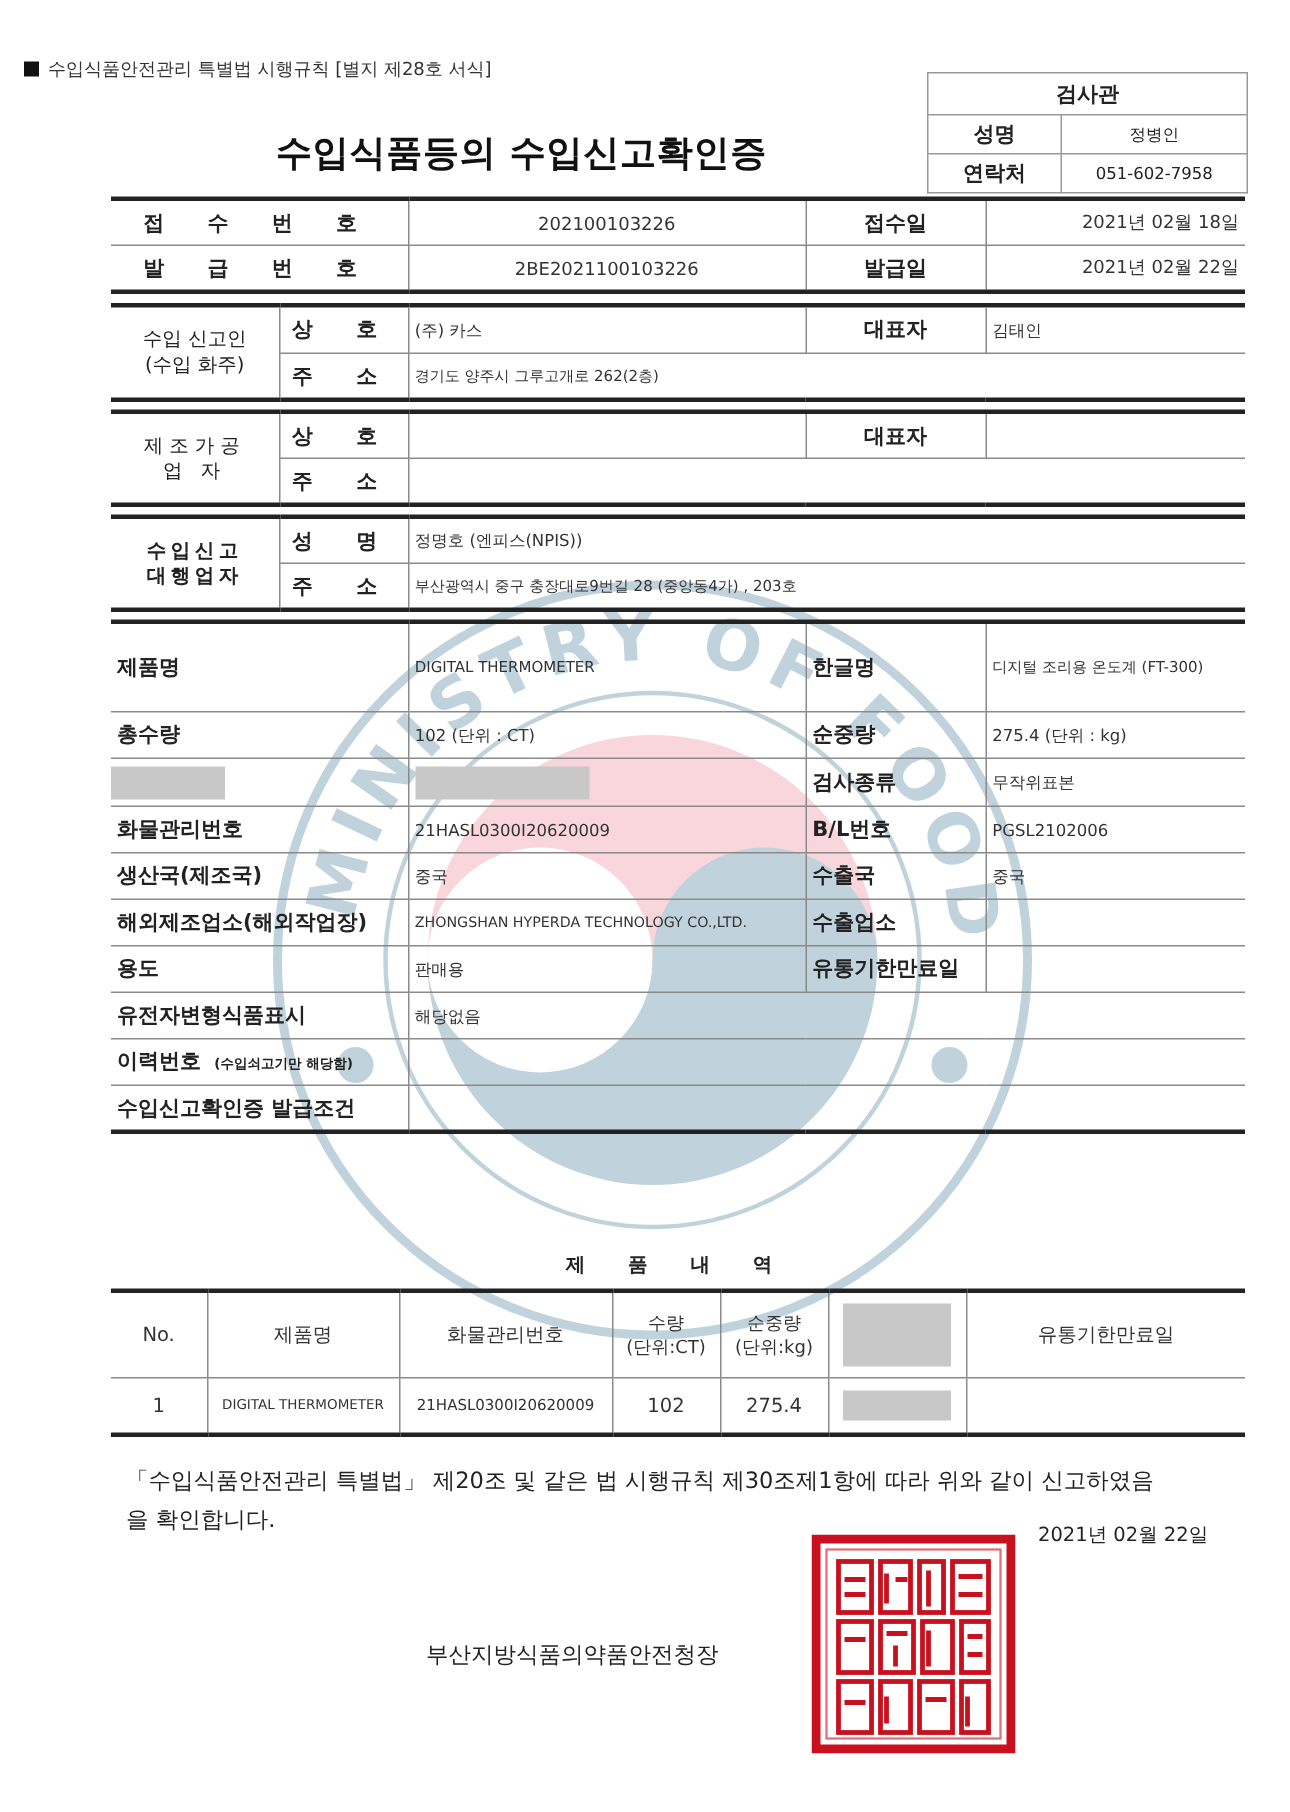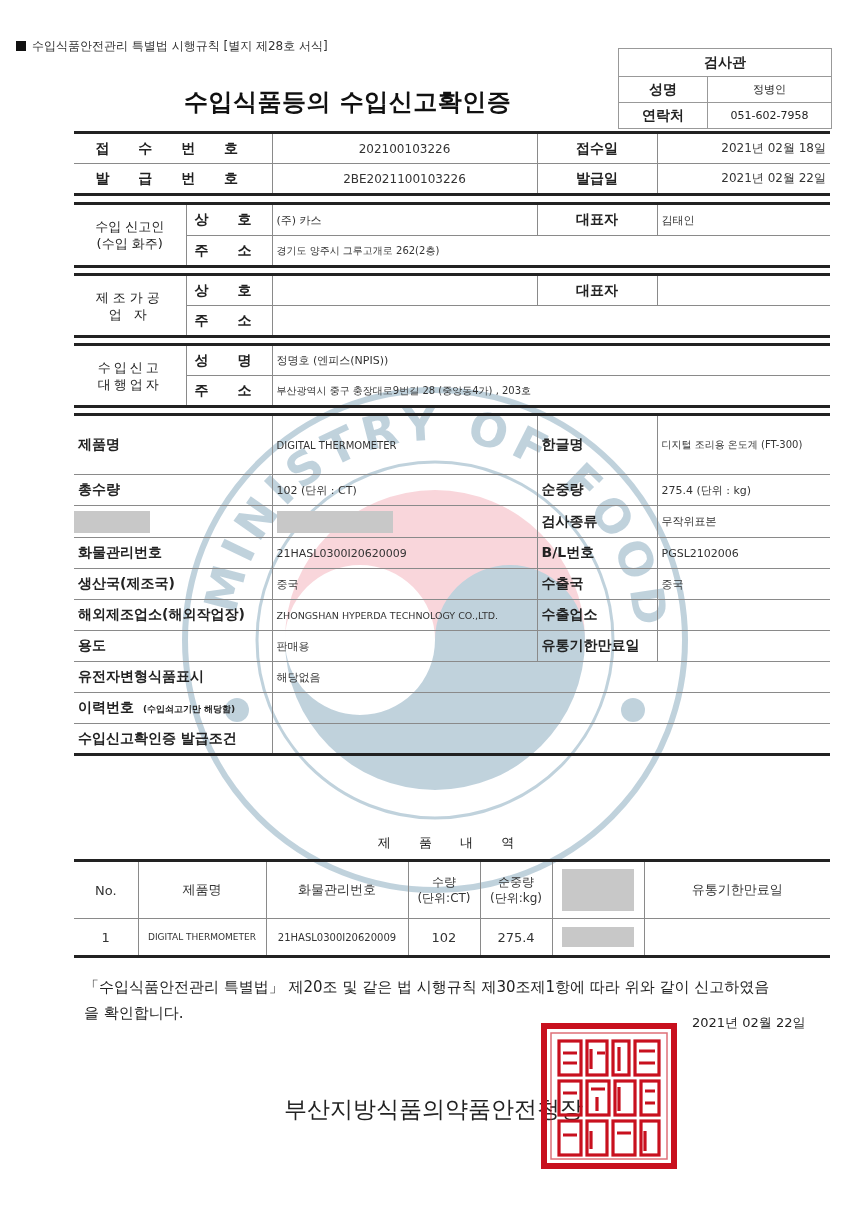--- a/index.html
+++ b/index.html
@@ -26,24 +26,24 @@
   .lbl { font-weight: bold; font-size: 14px !important; color: #222 !important; }
   .sp { letter-spacing: 12px; }
   .ctr { text-align: center; }
   .rt { text-align: right; }
   .noL { border-left: none !important; }
   .redact { display: inline-block; background: #c8c8c8; height: 22px; vertical-align: middle; }
 
   
   .watermark { left: 175px; top: 380px; width: 520px; height: 520px; opacity: 0.28; pointer-events: none; }
 
-  .section-title { left: 74px; width: 756px; top: 834px; text-align: center; font-size: 13px; font-weight: normal; letter-spacing: 12px; }
+  .section-title { left: 74px; width: 756px; top: 834px; text-align: center; font-size: 13px; font-weight: bold; letter-spacing: 12px; }
   .statement { left: 86px; top: 974px; font-size: 15px; line-height: 26px; width: 780px; color: #222; }
   .issue-date { left: 692px; top: 1014px; font-size: 13px; color: #222; }
-  .office { left: 284px; top: 1094px; font-size: 23px; color: #222; }
+  .office { left: 284px; top: 1094px; font-size: 15px; color: #222; }
   .seal { left: 541px; top: 1023px; width: 136px; height: 146px; }
 </style>
 </head>
 <body>
 
 <svg class="abs watermark" viewBox="0 0 520 520">
   <defs>
     <path id="ringTop" d="M 60 260 A 200 200 0 0 1 460 260"></path>
   </defs>
   <circle cx="260" cy="260" r="250" fill="none" stroke="#1f5f86" stroke-width="6"></circle>
@@ -154,21 +154,21 @@
   </table>
 
 <table class="grid" style="top:343px;">
   <colgroup>
       <col style="width:112px">
       <col style="width:86px">
       <col style="width:558px">
     </colgroup>
   <tbody>
       <tr style="height:31px;">
-    <td rowspan="2" class="lbl ctr thick-top thick-bot noL" style="font-size:13px !important; font-weight:normal; line-height:17px; letter-spacing:3px;">
+    <td rowspan="2" class="lbl ctr thick-top thick-bot noL" style="font-size:13px !important; font-weight:bold; line-height:17px; letter-spacing:3px;">
       <div>수입신고</div>
       <div>대행업자</div>
     </td>
     <td class="lbl ctr sp thick-top">성 명</td>
     <td class="thick-top" style="border-right:none;">정명호 (엔피스(NPIS))</td>
   </tr>
   <tr style="height:31px;">
     <td class="lbl ctr sp thick-bot">주 소</td>
     <td class="thick-bot" style="font-size:10px; border-right:none;">부산광역시 중구 충장대로9번길 28 (중앙동4가) , 203호</td>
   </tr>

